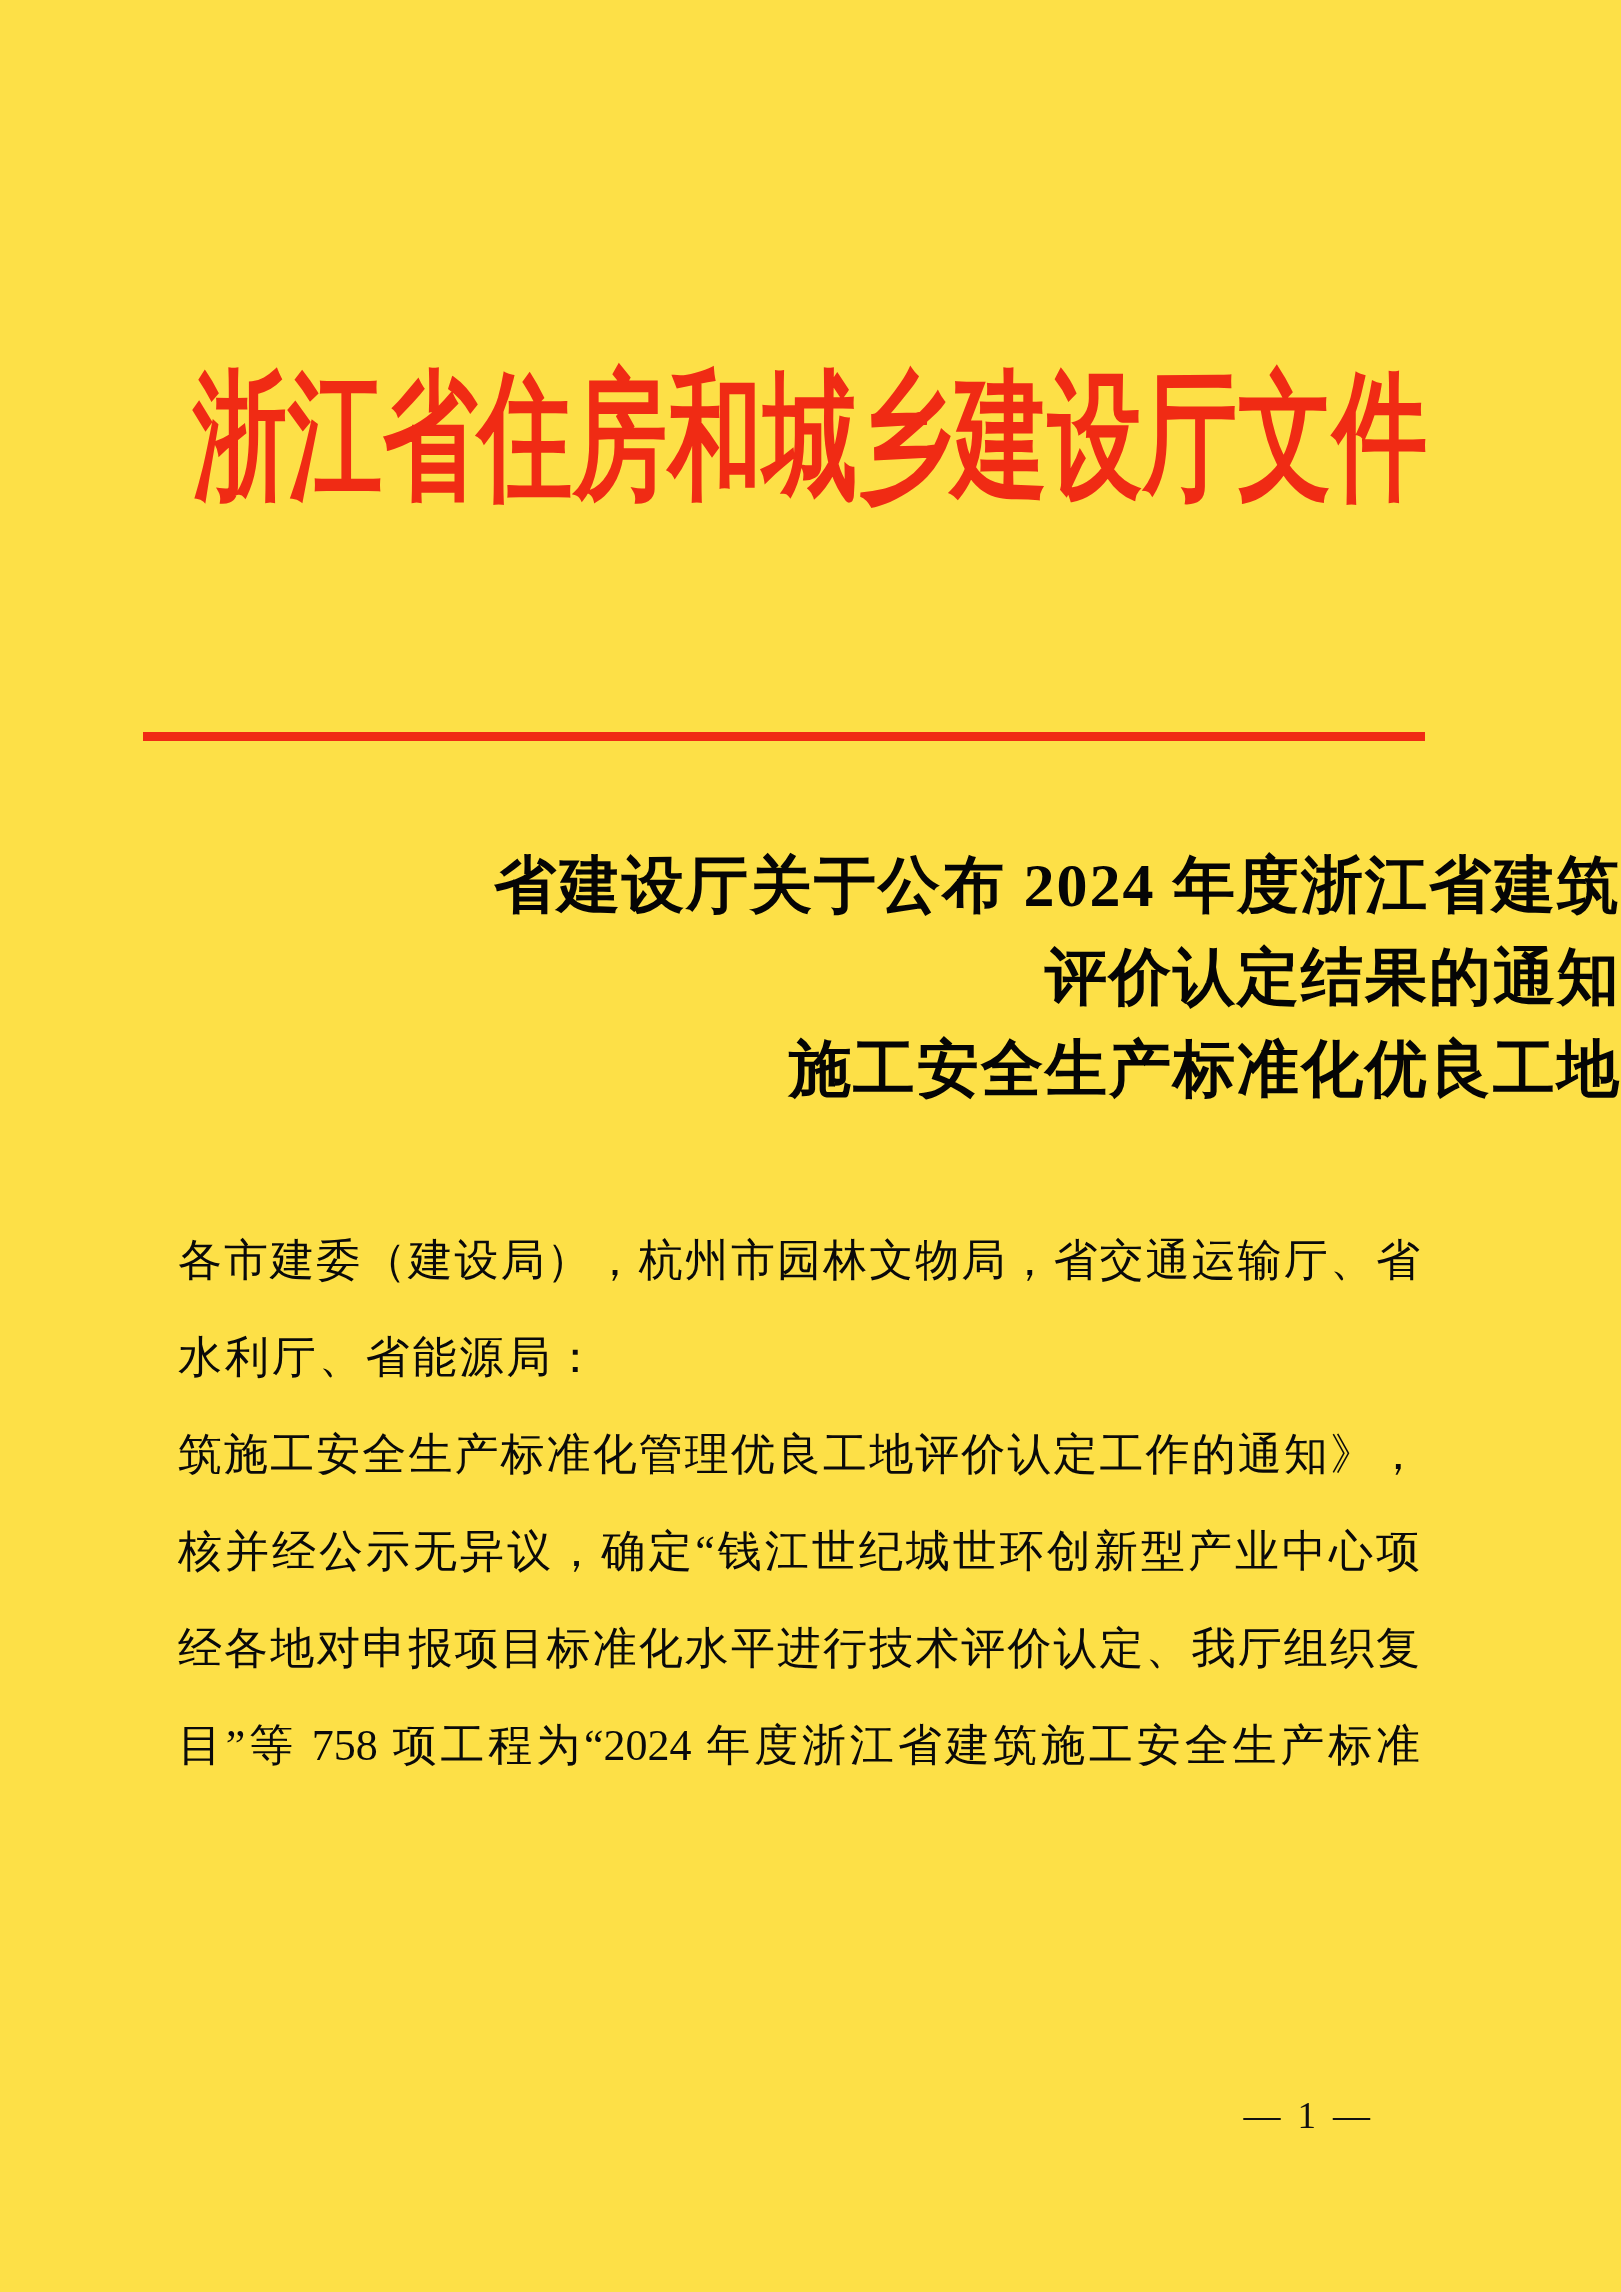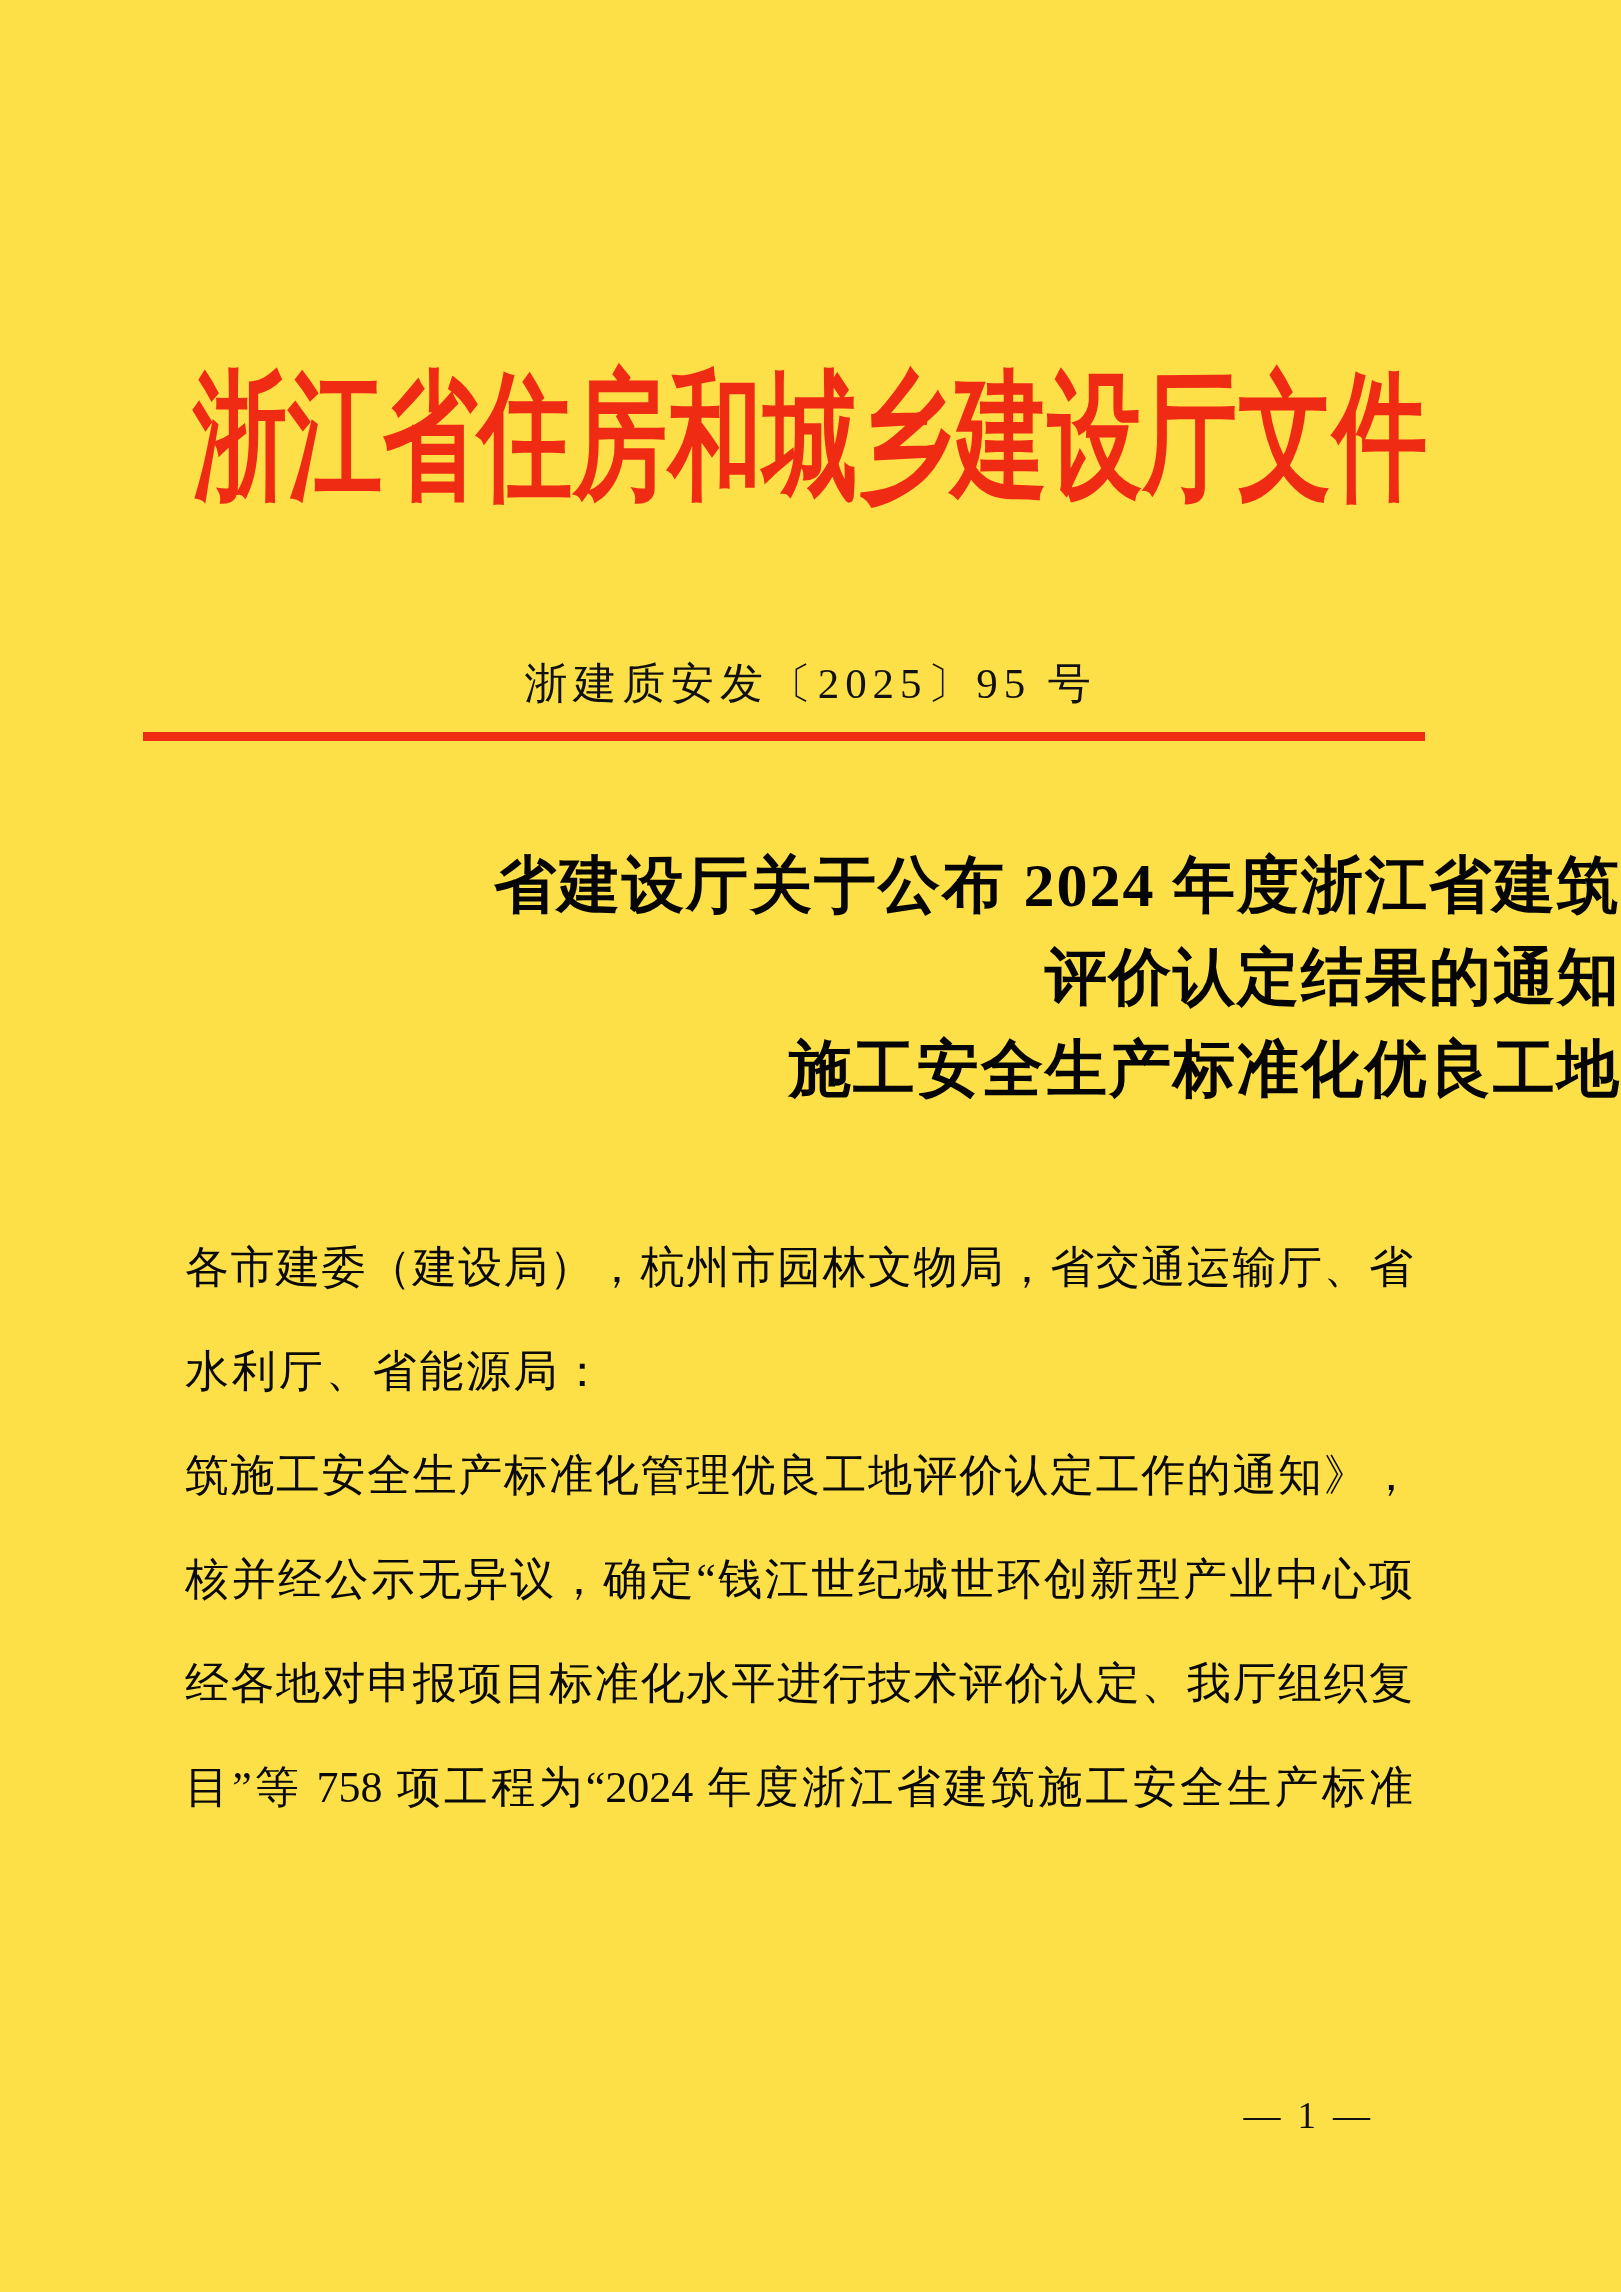--- a/index.html
+++ b/index.html
@@ -65,21 +65,21 @@
   }
   .body-block {
     position: absolute;
     top: 1208px;
     left: 169px;
     width: 1260px;
     font-size: 44px;
     color: #0a0a0a;
   }
   .bline {
-    margin: 16px;
+    margin: 9px;
     line-height: 88px;
     white-space: normal;
   }
   .bline.full {
     text-align: justify;
     text-align-last: justify;
   }
   .bline.short {
     text-align: left;
     letter-spacing: 2.9px;
@@ -98,21 +98,20 @@
     white-space: nowrap;
   }
 </style>
 </head>
 <body>
 
 <div class="page">
 
   <h1 class="red-head">浙江省住房和城乡建设厅文件</h1>
 
-  <div class="doc-number">浙建质安发〔2025〕95 号</div>
 
   <div class="red-line"></div>
 
   <div class="title-block">
     <div>省建设厅关于公布 2024 年度浙江省建筑</div>
     <div>评价认定结果的通知</div>
     <div>施工安全生产标准化优良工地</div>
   </div>
 
   <div class="body-block">

